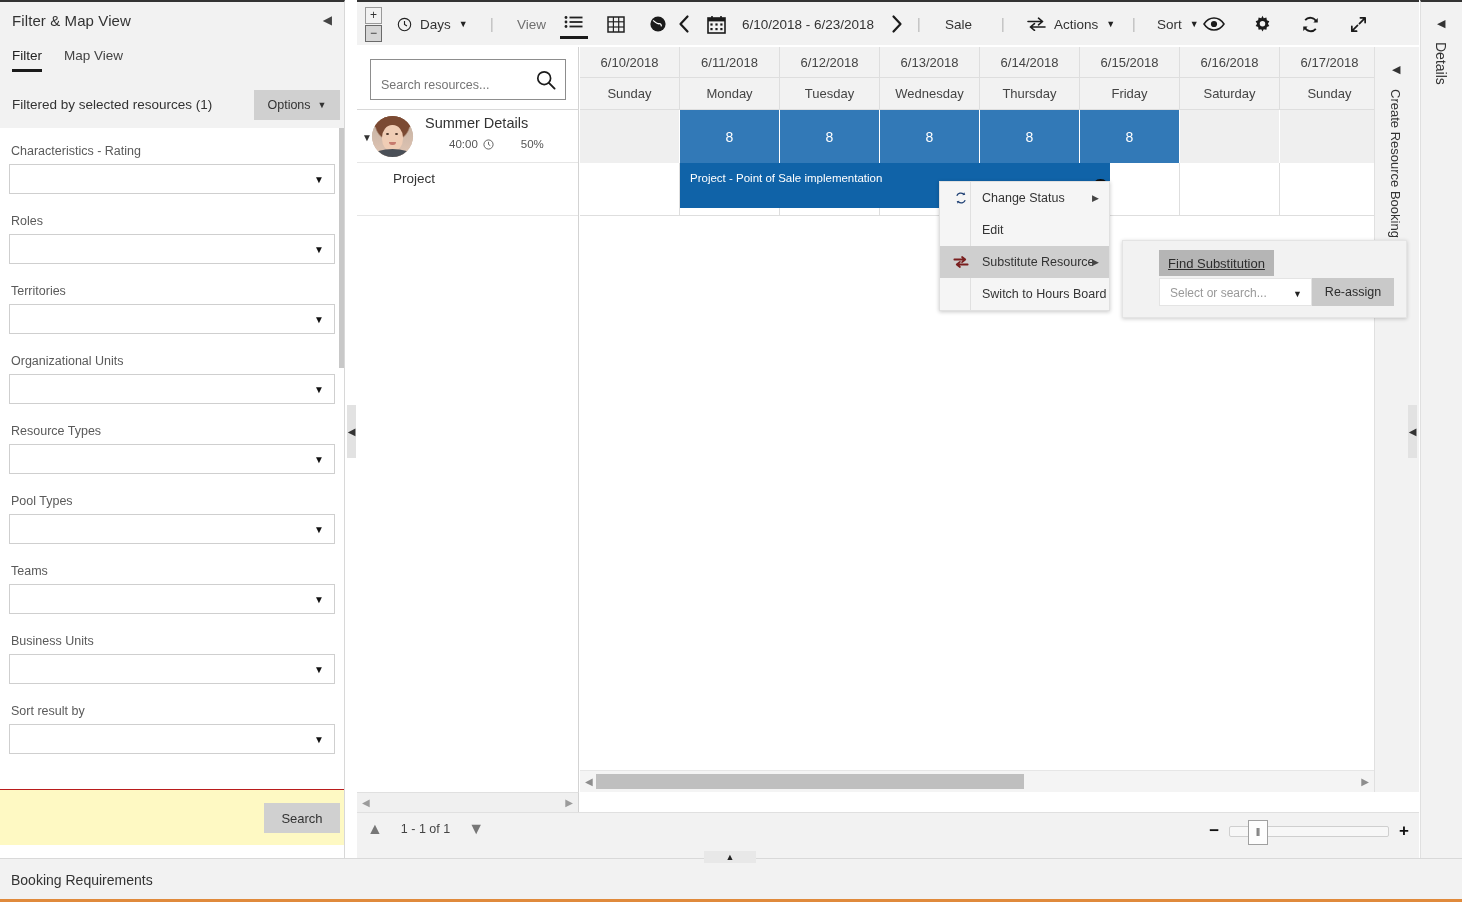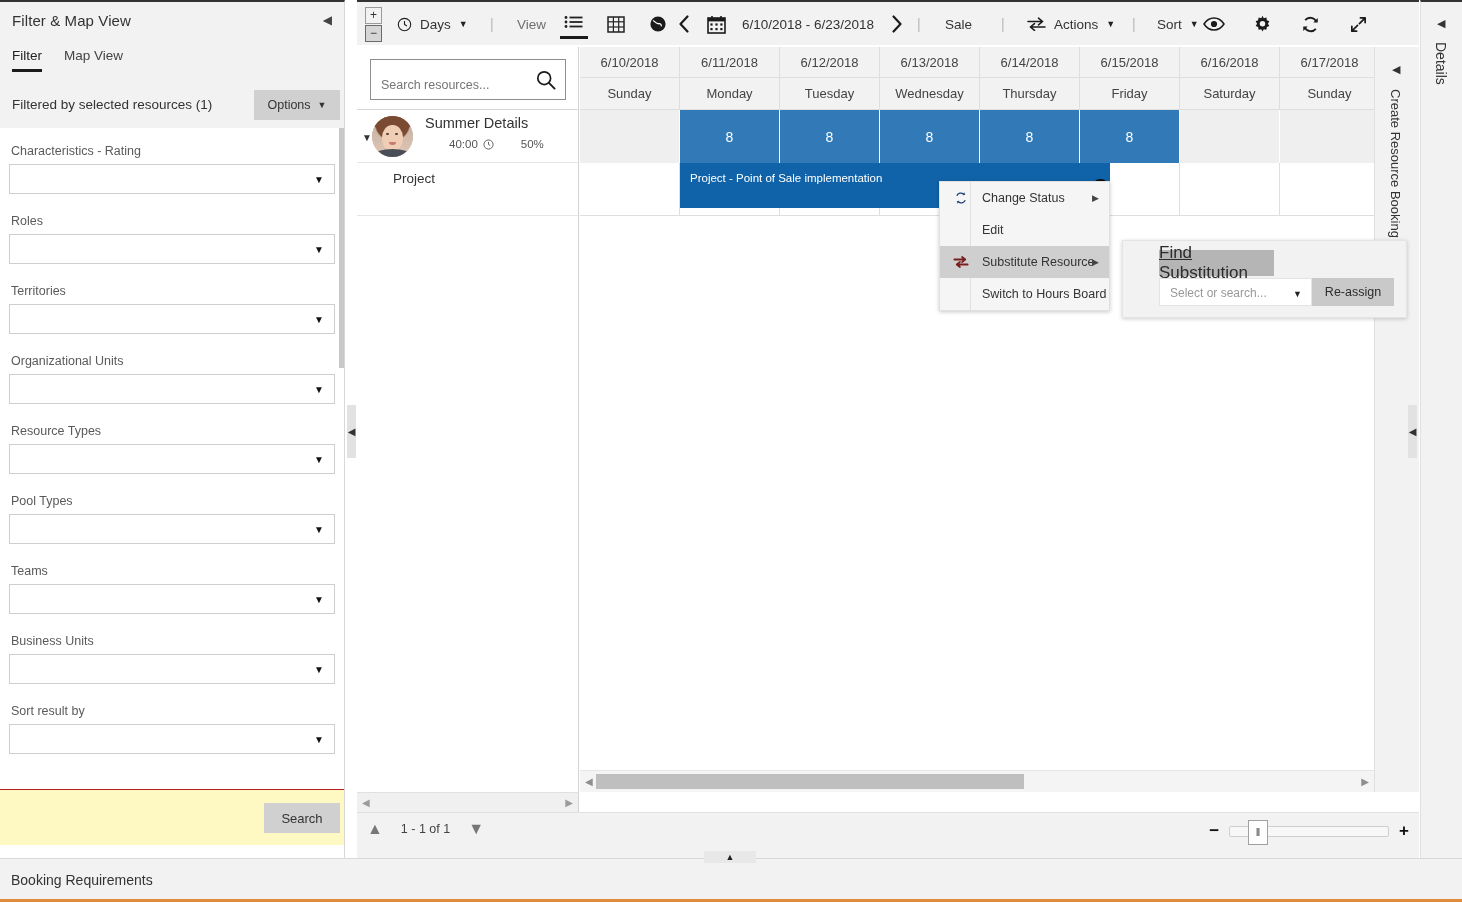--- a/index.html
+++ b/index.html
@@ -407,21 +407,21 @@
     width: 285px; height: 78px;
     background: #f2f2f2;
     box-shadow: 0 1px 4px rgba(0,0,0,.20);
     border: 1px solid #e4e4e4;
     z-index: 41;
   }
   #subst-title {
     position: absolute; left: 36px; top: 9px;
     width: 115px; height: 26px; background: #b5b5b5;
     display: flex; align-items: center; justify-content: center;
-    font-size: 17px; color: #2c2c2c; cursor: pointer; text-decoration: underline;
+    font-size: 13px; color: #2c2c2c; cursor: pointer; text-decoration: underline;
   }
   #subst-input-wrap {
     position: absolute; left: 36px; top: 37px;
     width: 153px; height: 28px; background: #ffffff;
     border: 1px solid #e4e4e4;
     cursor: pointer;
   }
   #subst-input-text {
     position: absolute; left: 10px; top: 7px; font-size: 12px; color: #999;
   }

